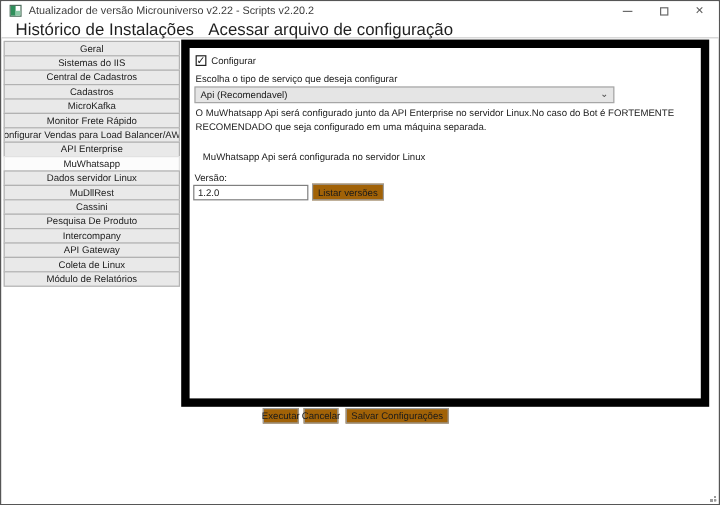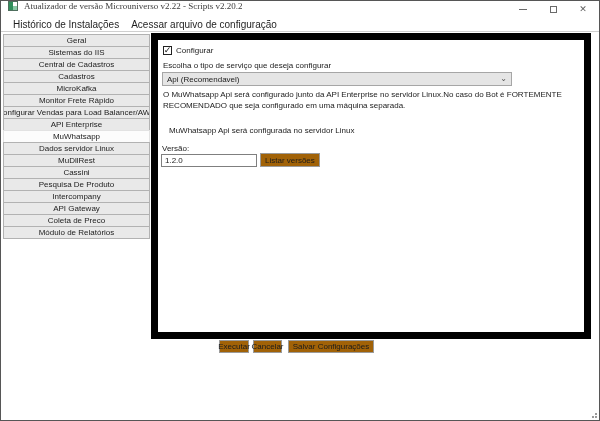--- a/index.html
+++ b/index.html
@@ -5,36 +5,36 @@
   * { margin:0; padding:0; box-sizing:border-box; }
   html,body { background:#888; }
   body { font-family:"Liberation Sans", sans-serif; }
   .window {
     position:relative; width:600px; height:421px; background:#ffffff;
     border:1px solid #565656; overflow:hidden;
     font-size:8px; color:#1b1b1b;
   }
   
   .titlebar { position:absolute; left:0; top:0; right:0; height:16px;
-    display:flex; padding-left:7px; background:#ffffff;font-family:Liberation Serif, serif; }
+    display:flex; align-items:center; padding-left:7px; background:#ffffff; }
   .app-icon { width:10px; height:10px; border:1px solid #4e6e5d; background:#fff;
     position:relative; margin-right:6px; flex:0 0 auto; }
   .app-icon .g1 { position:absolute; left:0; top:0; width:4px; height:8px; background:#2f8f5b; }
   .app-icon .g2 { position:absolute; right:0; bottom:0; width:4px; height:4px; background:#88c9a5; }
   .title-text { font-size:9px; color:#3c3c3c; white-space:nowrap; }
   .win-controls { position:absolute; right:1px; top:0; height:16px; display:flex; }
   .win-btn { width:30px; height:16px; display:flex; align-items:center; justify-content:center;
     color:#5f5f5f; font-size:9px; }
   .max-glyph { width:7px; height:7px; border:1px solid #6a6a6a; display:block; }
   .min-glyph { width:8px; height:1px; background:#6a6a6a; display:block; }
   
   .menubar { position:absolute; left:0; top:16px; right:0; height:15px;
     display:flex; align-items:center; padding-left:6px; background:#ffffff;
     border-bottom:1px solid #cfcfcf; }
-  .menu-item { font-size:10px; color:#1f1f1f; padding:0 6px; white-space:nowrap;text-align:right; }
+  .menu-item { font-size:14px; color:#1f1f1f; padding:0 6px; white-space:nowrap;text-align:right; }
   
   .sidebar { position:absolute; left:2px; top:33px; width:147px; }
   .side-btn { height:13px; margin-top:-1px; background:#e9e9e9; border:1px solid #b2b2b2;
     display:flex; align-items:center; justify-content:center;
     font-size:8px; color:#222; white-space:nowrap; overflow:hidden; }
   .side-btn:first-child { margin-top:0; }
   .side-btn.selected { background:#fcfcfc; border-color:#e2e2e2; }
   
   .panel { position:absolute; left:150px; top:32px; width:440px; height:306px;
     border:7px solid #000000; background:#fff; }
@@ -106,21 +106,21 @@
       <div class="side-btn">Monitor Frete Rápido</div>
       <div class="side-btn">Configurar Vendas para Load Balancer/AWS</div>
       <div class="side-btn">API Enterprise</div>
       <div class="side-btn selected">MuWhatsapp</div>
       <div class="side-btn">Dados servidor Linux</div>
       <div class="side-btn">MuDllRest</div>
       <div class="side-btn">Cassini</div>
       <div class="side-btn">Pesquisa De Produto</div>
       <div class="side-btn">Intercompany</div>
       <div class="side-btn">API Gateway</div>
-      <div class="side-btn">Coleta de Preco</div>
+      <div class="side-btn">Coleta de Linux</div>
       <div class="side-btn">Módulo de Relatórios</div>
     </div>
 
   <div class="panel">
     <div class="chk-row">
       <span class="chk-box"></span>
       <span class="lbl" style="position:static">Configurar</span>
     </div>
 
     <div class="lbl" style="left:5px; top:21px;">Escolha o tipo de serviço que deseja configurar</div>

